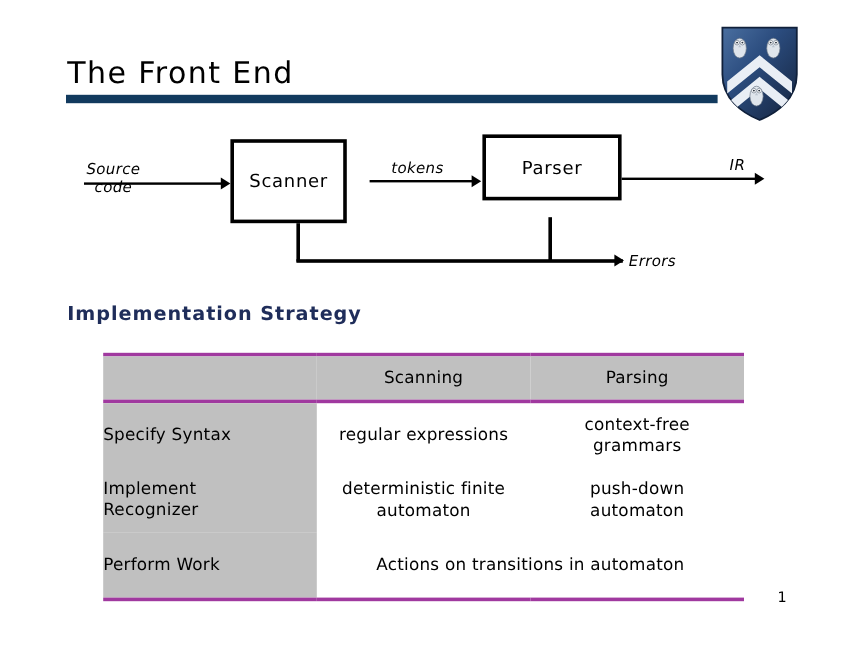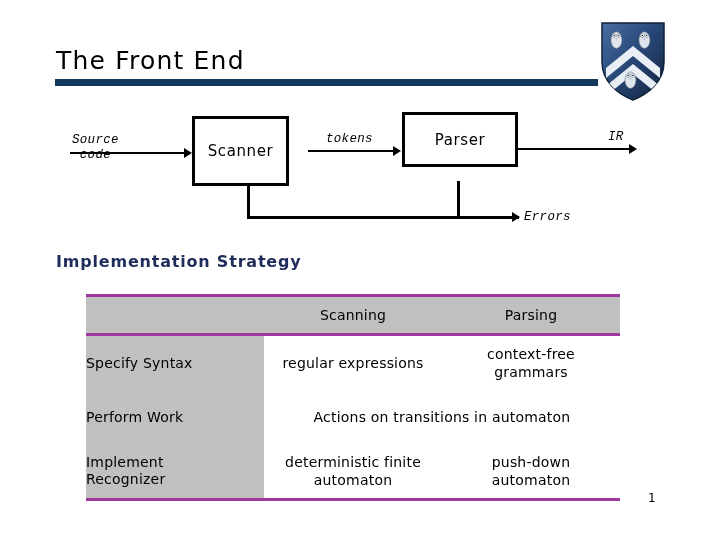--- a/index.html
+++ b/index.html
@@ -77,21 +77,20 @@
     height: 55px;
   }
 
   .dgm-label {
     position: absolute;
     font-size: 12.5px;
     font-style: italic;
     color: #000000;
     white-space: nowrap;
     letter-spacing: 0.3px;
-    font-family: Liberation Mono, monospace;
   }
   #label-source {
     left: 72px;
     top: 133px;
     text-align: center;
     line-height: 15px;
   }
   #label-tokens {
     left: 314px;
     top: 132px;
@@ -303,39 +302,39 @@
     <tr class="body-row">
       <td class="col-label">Specify Syntax</td>
       <td class="col-scan">regular expressions</td>
       <td class="col-parse">
         <div>context-free</div>
         <div>grammars</div>
       </td>
     </tr>
 
     <tr class="body-row">
-      <td class="col-label">Perform Work</td>
-      <td class="span-cell" colspan="2">Actions on transitions in automaton</td>
-    </tr>
-
-    <tr class="body-row">
       <td class="col-label">
         <div>Implement</div>
         <div>Recognizer</div>
       </td>
       <td class="col-scan">
         <div>deterministic finite</div>
         <div>automaton</div>
       </td>
       <td class="col-parse">
         <div>push-down</div>
         <div>automaton</div>
       </td>
     </tr>
 
+    <tr class="body-row">
+      <td class="col-label">Perform Work</td>
+      <td class="span-cell" colspan="2">Actions on transitions in automaton</td>
+    </tr>
+
     <tr class="rule-row">
       <td></td>
       <td></td>
       <td></td>
     </tr>
   </tbody>
 </table>
 
 <div id="page-number">1</div>
 

